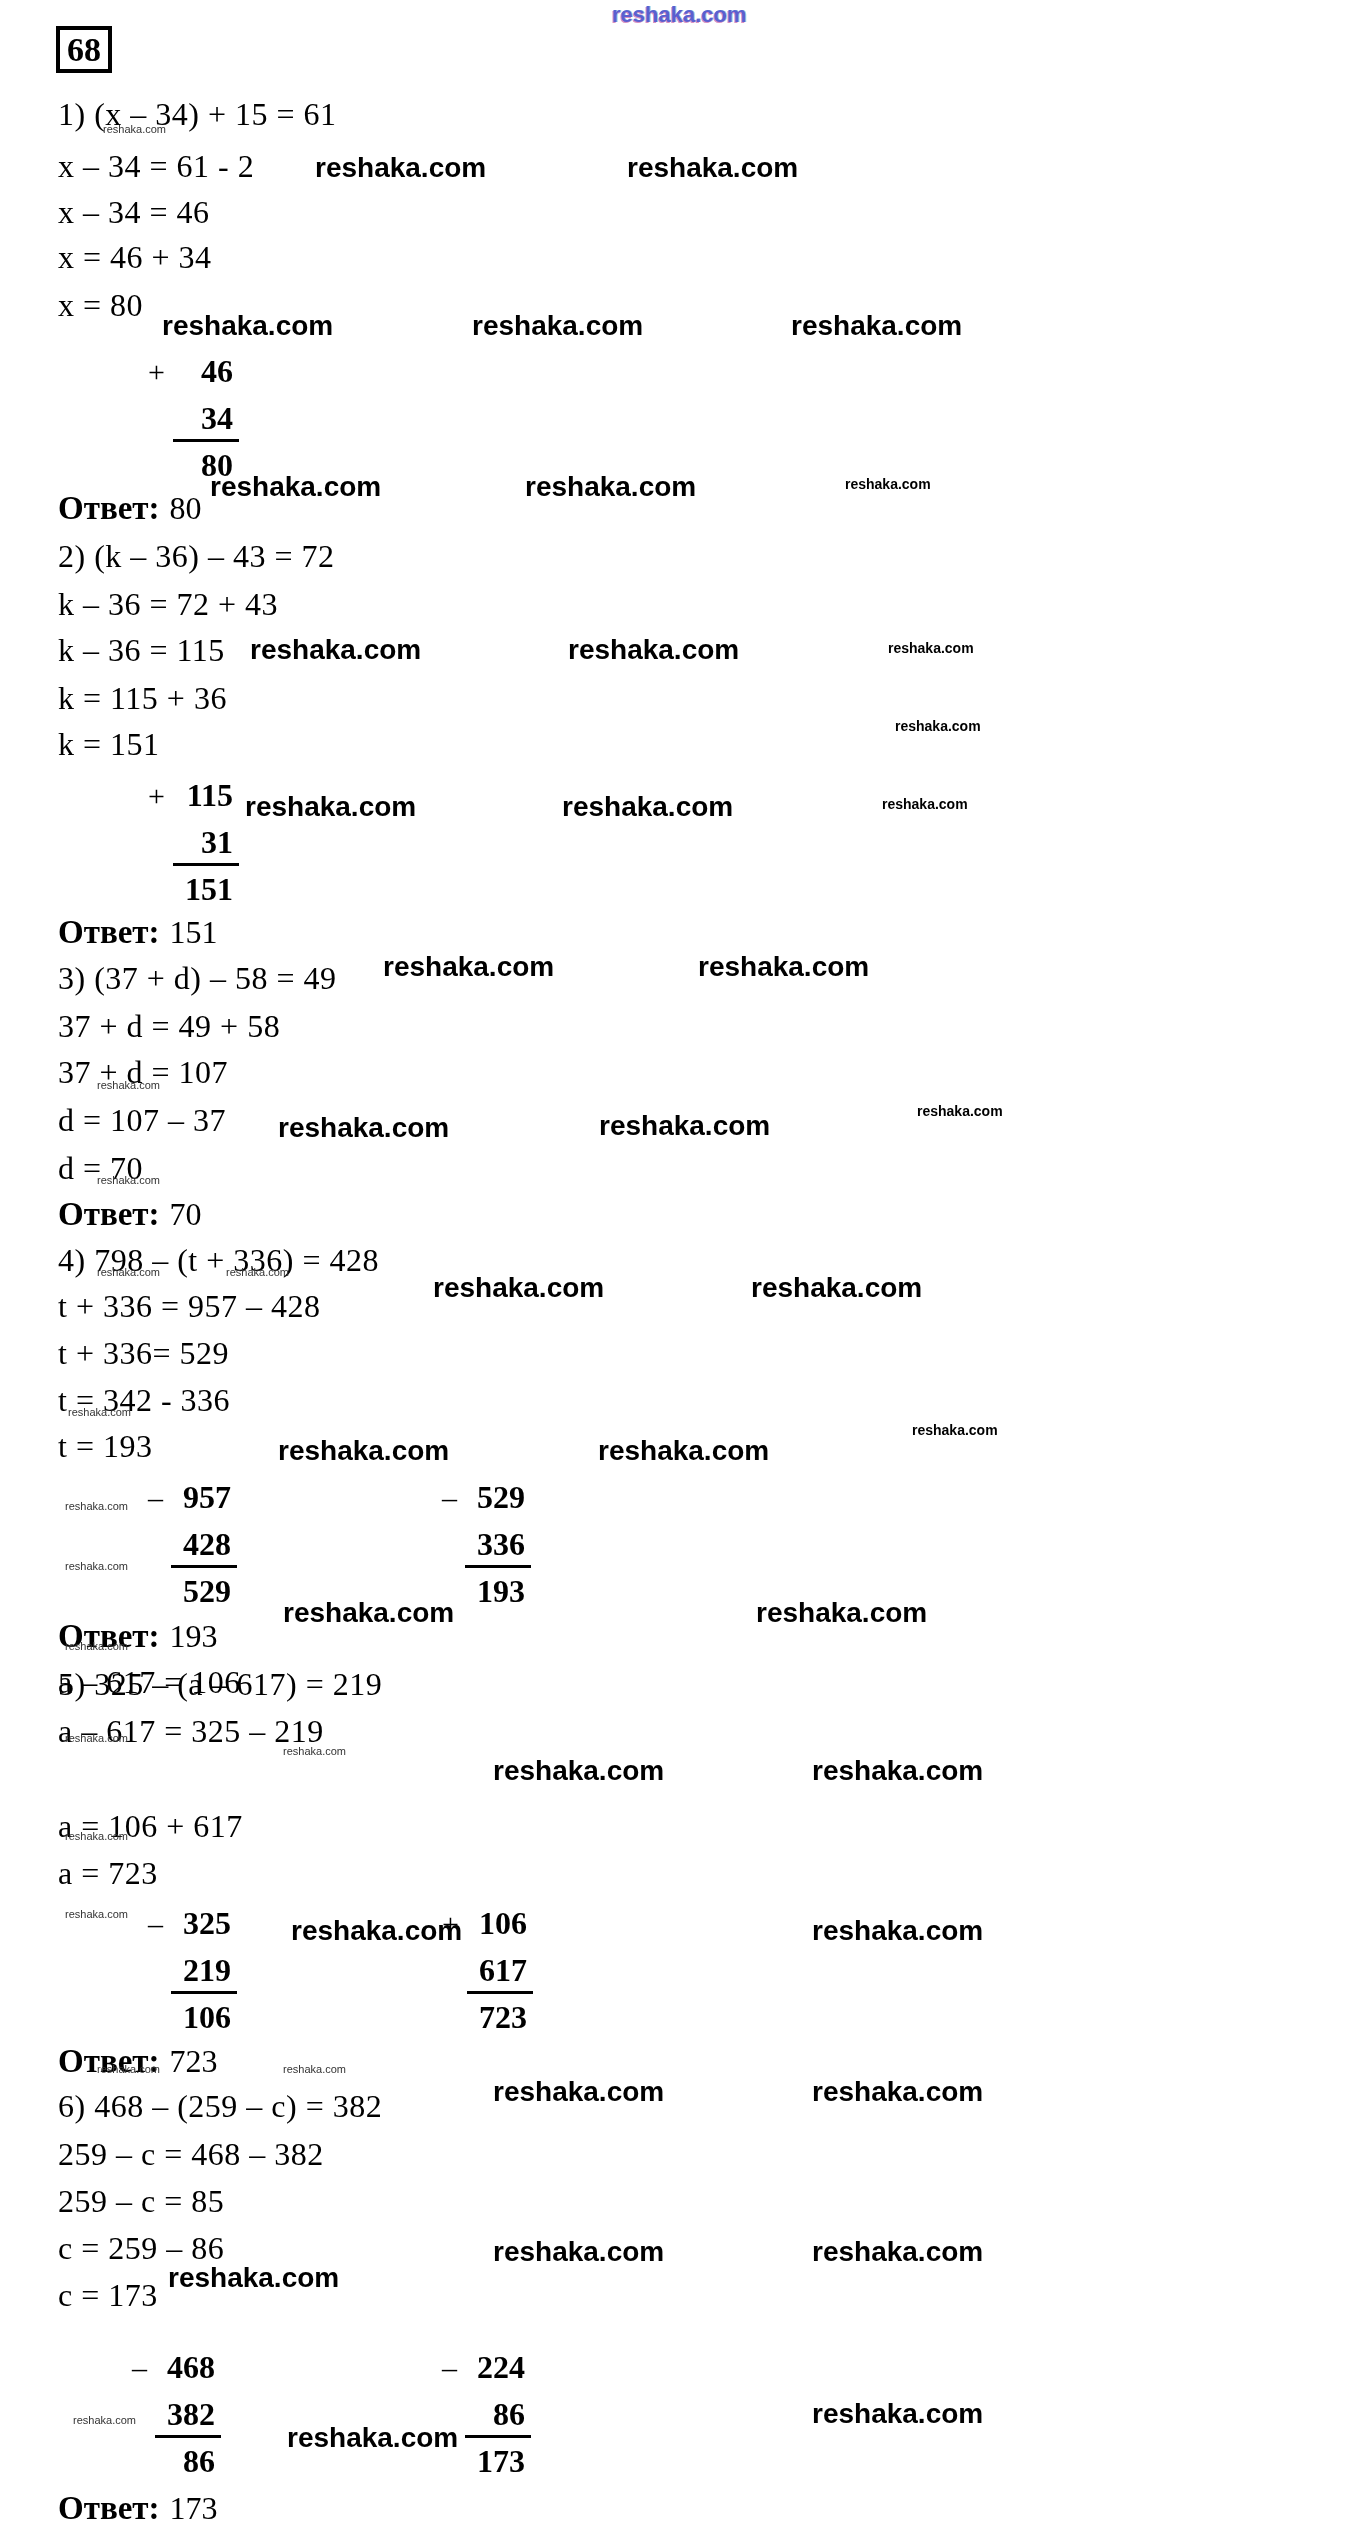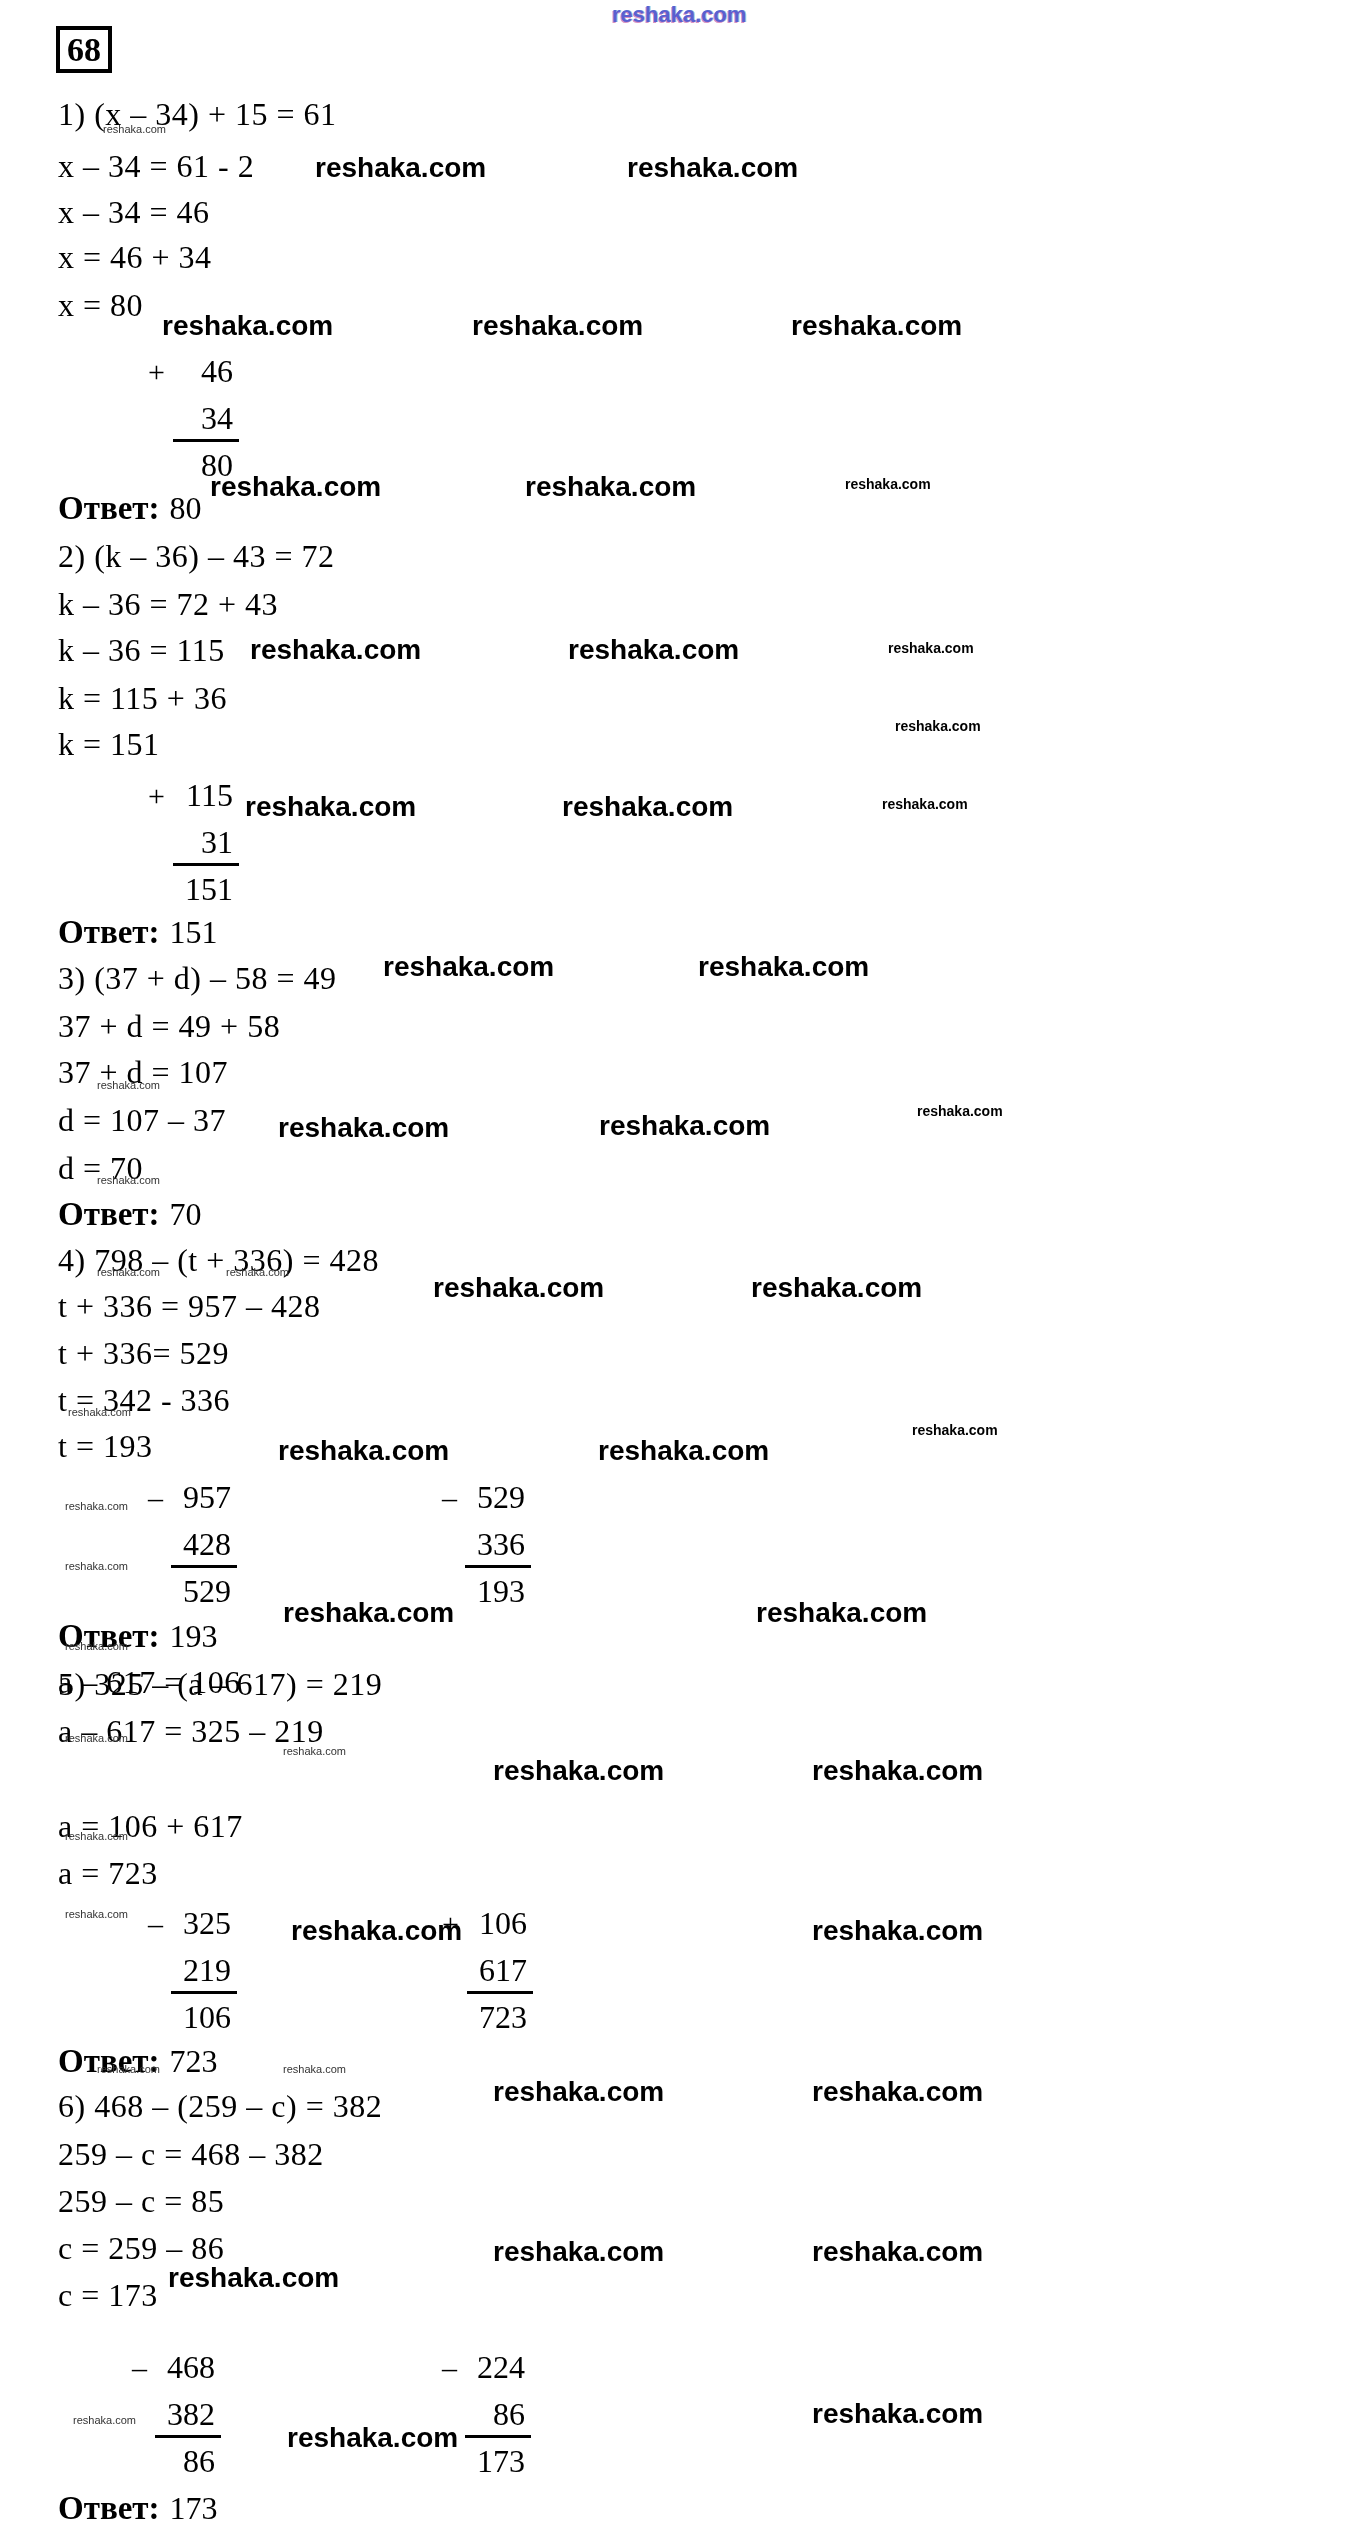--- a/index.html
+++ b/index.html
@@ -62,20 +62,21 @@
   }
   .colblk .nums {
     display:inline-block;
     text-align:right;
     min-width:66px;
   }
   .colblk .num {
     height:47px;
     line-height:47px;
     padding:0 6px;
+    font-weight:bold;
   }
   .colblk .bot { border-bottom:3px solid #000; }
 </style>
 </head>
 <body>
 
 <div class="page">
 
   <div class="logo" style="left:612px;top:2px">reshaka.com</div>
   <div class="numbox" style="left:56px;top:26px">68</div>

